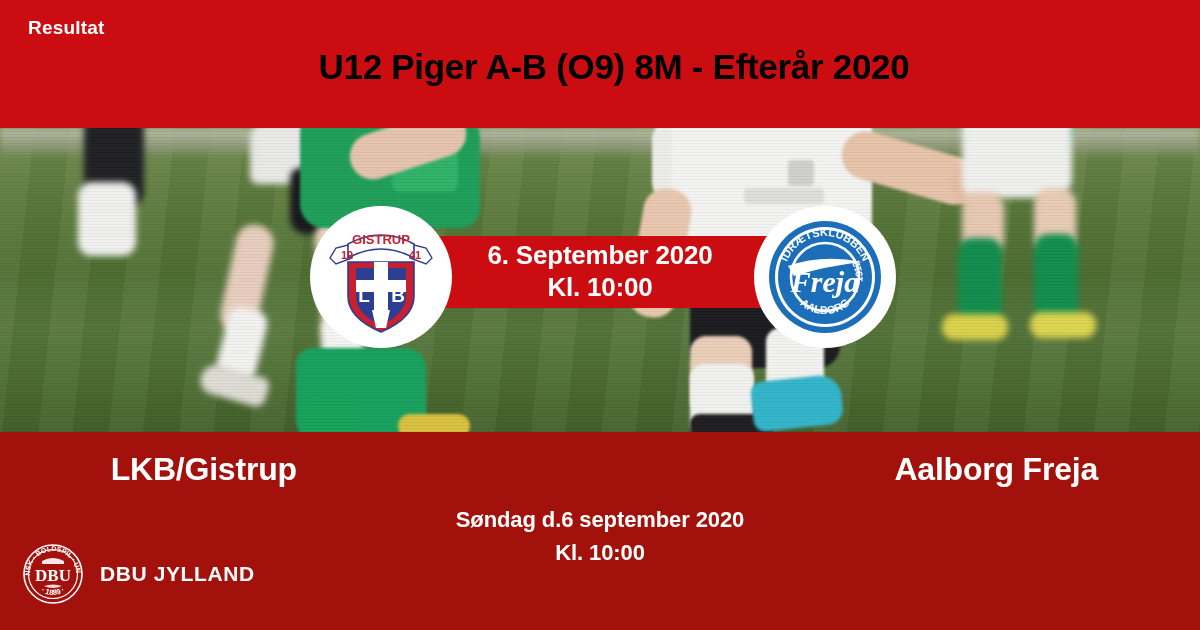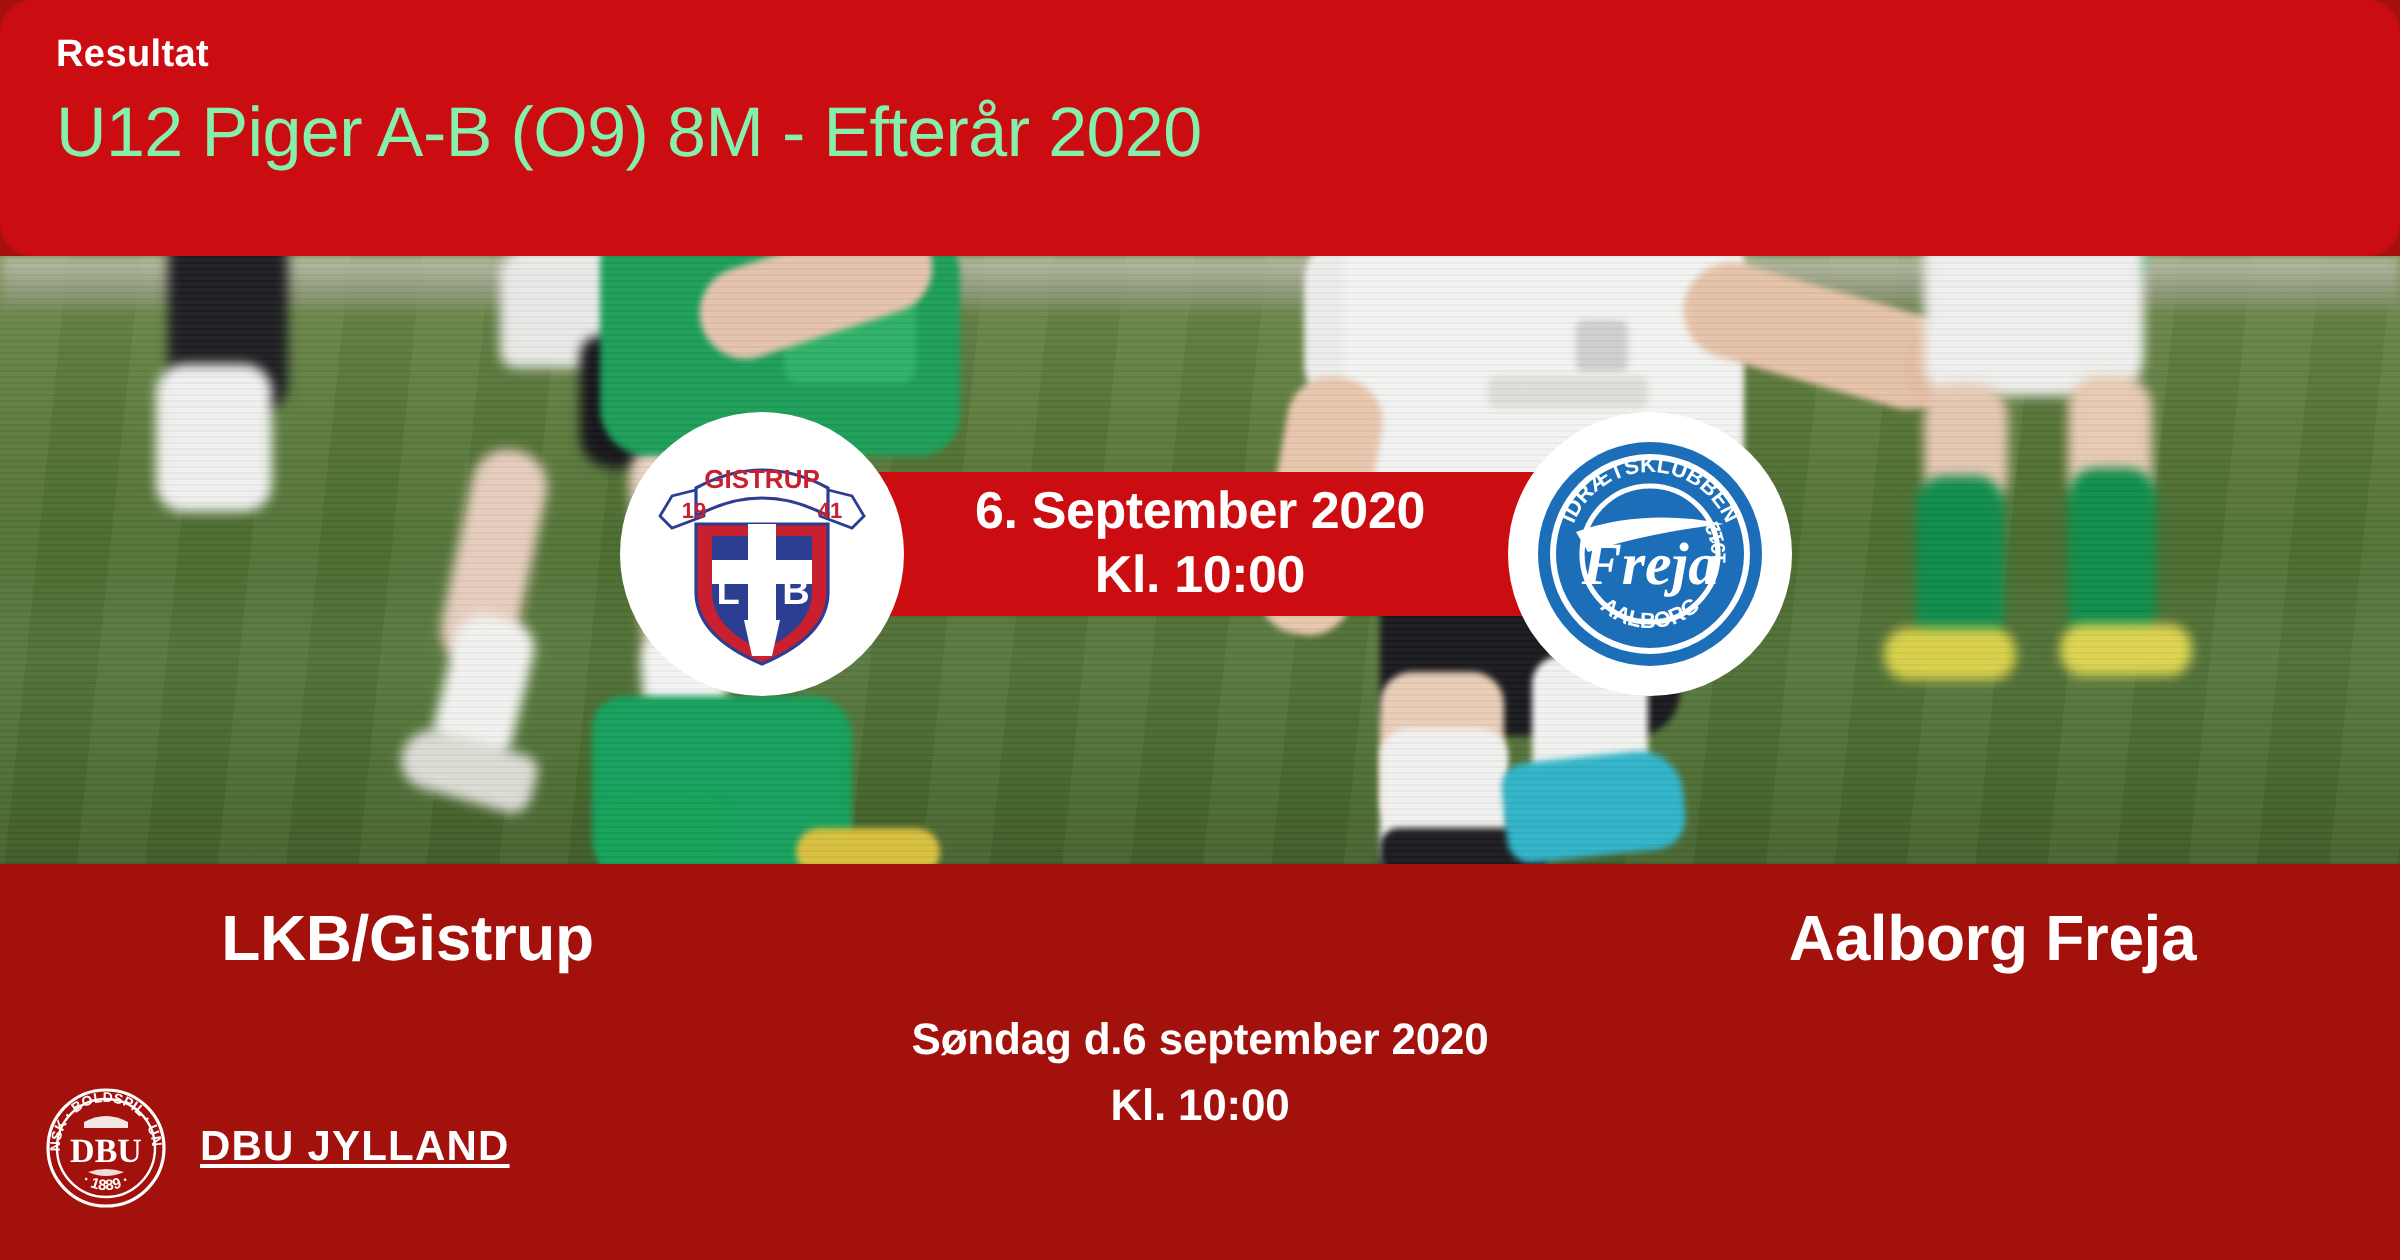--- a/index.html
+++ b/index.html
@@ -11,36 +11,36 @@
     overflow:hidden;
     background:#A2110B;
   }
 
   
   .header{
     position:absolute;left:0;top:0;width:1200px;height:128px;
     background:#CB0D11;
     box-sizing:border-box;
     padding:18px 0 0 28px;
-    border-radius:16px;
   }
   .header-kicker{
     color:#ffffff;
     font-size:19px;
     font-weight:bold;
     letter-spacing:.2px;
     line-height:1.1;
     margin-bottom:10px;
   }
   .header-title{
-    color:#86efac;
+    color:#000000;
     font-size:35px;
-    font-weight:normal;
+    font-weight:bold;
     letter-spacing:-.3px;
     line-height:1.05;
+    text-align:center;
   }
 
   
   .photo{
     position:absolute;left:0;top:128px;width:1200px;height:304px;
     overflow:hidden;
     background:#5e7b3c;
   }
   .pitch{
     position:absolute;inset:0;
@@ -179,21 +179,21 @@
     letter-spacing:-.1px;
   }
 
   
   .dbu{
     position:absolute;left:22px;top:543px;
     display:flex;align-items:center;gap:16px;
     z-index:5;
   }
   .dbu-label{
-    color:#ffffff;font-size:21px;font-weight:bold;letter-spacing:.6px;text-decoration:underline;
+    color:#ffffff;font-size:21px;font-weight:bold;letter-spacing:.6px;
   }
 </style>
 </head>
 <body>
 
 <div id="poster">
 
   <div class="header">
     <div class="header-kicker">Resultat</div>
     <div class="header-title">U12 Piger A-B (O9) 8M - Efterår 2020</div>

